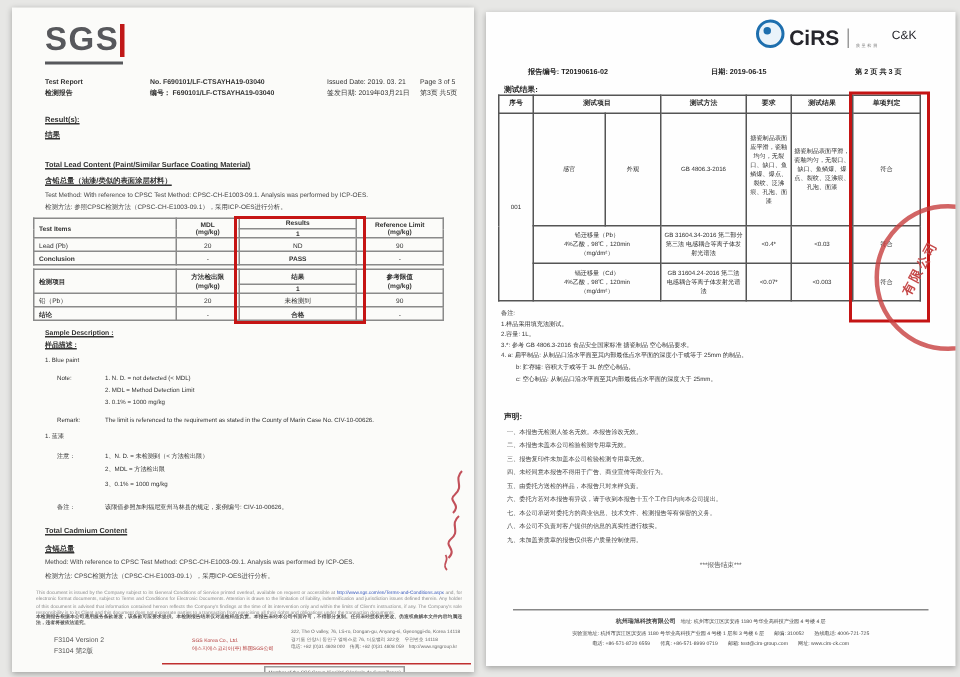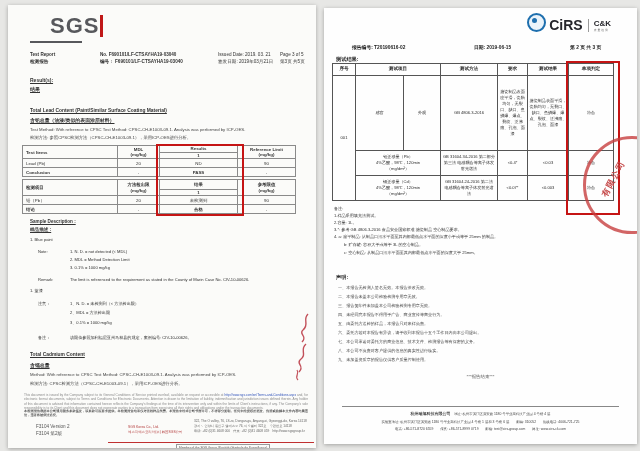--- a/index.html
+++ b/index.html
@@ -6,21 +6,21 @@
   body{width:640px;height:451px;background:#e7e7e5;font-family:"Liberation Sans",sans-serif;position:relative;overflow:hidden;}
   .abs{position:absolute;}
   .page{position:absolute;background:#fdfdfc;box-shadow:0 1px 4px rgba(0,0,0,.3);overflow:hidden;}
   .page-left{left:8px;top:5px;width:308px;height:443px;background:#fbfbf9;}
   .page-right{left:324px;top:8px;width:313px;height:436px;background:#fefefe;}
   .nw{white-space:nowrap;}
   .pre{white-space:pre-line;}
   .b{font-weight:bold;}
   .u{text-decoration:underline;}
   
-  .sgs-logo-text{font-size:22px;font-weight:bold;color:#57585c;letter-spacing:1px;line-height:1;margin-left:20px;}
+  .sgs-logo-text{font-size:22px;font-weight:bold;color:#57585c;letter-spacing:1px;line-height:1;}
   .sgs-red-bar{display:inline-block;width:2.5px;height:22px;background:#c01818;vertical-align:bottom;margin-left:1px;}
   .sgs-underline{position:absolute;left:0;top:26px;width:52px;height:2px;background:#57585c;}
   
   .hcol{position:absolute;font-size:4.6px;color:#333;line-height:1.6;}
   
   table{border-collapse:collapse;table-layout:fixed;}
   .ltab{width:273px;font-size:4.4px;color:#333;}
   .ltab th,.ltab td{border:0.5px solid #8a8a8a;padding:0 2px;text-align:center;line-height:1.15;overflow:hidden;}
   .ltab .ta-l{text-align:left;padding-left:3px;}
   .ltab th{font-weight:bold;}
@@ -36,21 +36,21 @@
   .disc-zh{color:#5a5a5a;font-weight:bold;}
   .lnk{color:#3355bb;}
   .footnote{font-size:3.2px;color:#666;line-height:1.5;}
   .redtxt{color:#b33a3a;}
   
   .cirs-logo{position:absolute;right:26px;top:5px;display:flex;align-items:flex-end;gap:3px;}
   .cirs-circle{width:15px;height:15px;border-radius:50%;border:2.2px solid #1e6fae;background:#eaf3fa;position:relative;}
   .cirs-circle:after{content:"";position:absolute;left:3px;top:3px;width:5px;height:5px;border-radius:50%;background:#1e6fae;}
   .cirs-brand{font-size:14px;font-weight:bold;color:#26262c;letter-spacing:0;line-height:1;}
   .cirs-div{width:1px;height:13px;background:#9a9a9a;margin:0 2px;}
-  .cirs-ck{font-size:8px;font-weight:bold;color:#26262c;line-height:1;}
+  .cirs-ck{font-size:8px;font-weight:normal;color:#26262c;line-height:1;margin-left:24px;}
   .cirs-ck-sub{font-size:2.8px;color:#777;letter-spacing:1px;}
   .seal{position:absolute;right:-44px;top:128px;width:92px;height:92px;border-radius:50%;border:3px solid rgba(199,62,62,.8);z-index:6;}
   .seal-text{position:absolute;left:8px;top:34px;color:#c54848;font-size:8.5px;font-weight:bold;letter-spacing:1.5px;transform:rotate(-62deg);white-space:nowrap;}
 </style>
 </head>
 <body>
 
 <div class="page page-left">
 
   <div class="abs" style="left:22px;top:10px;">

